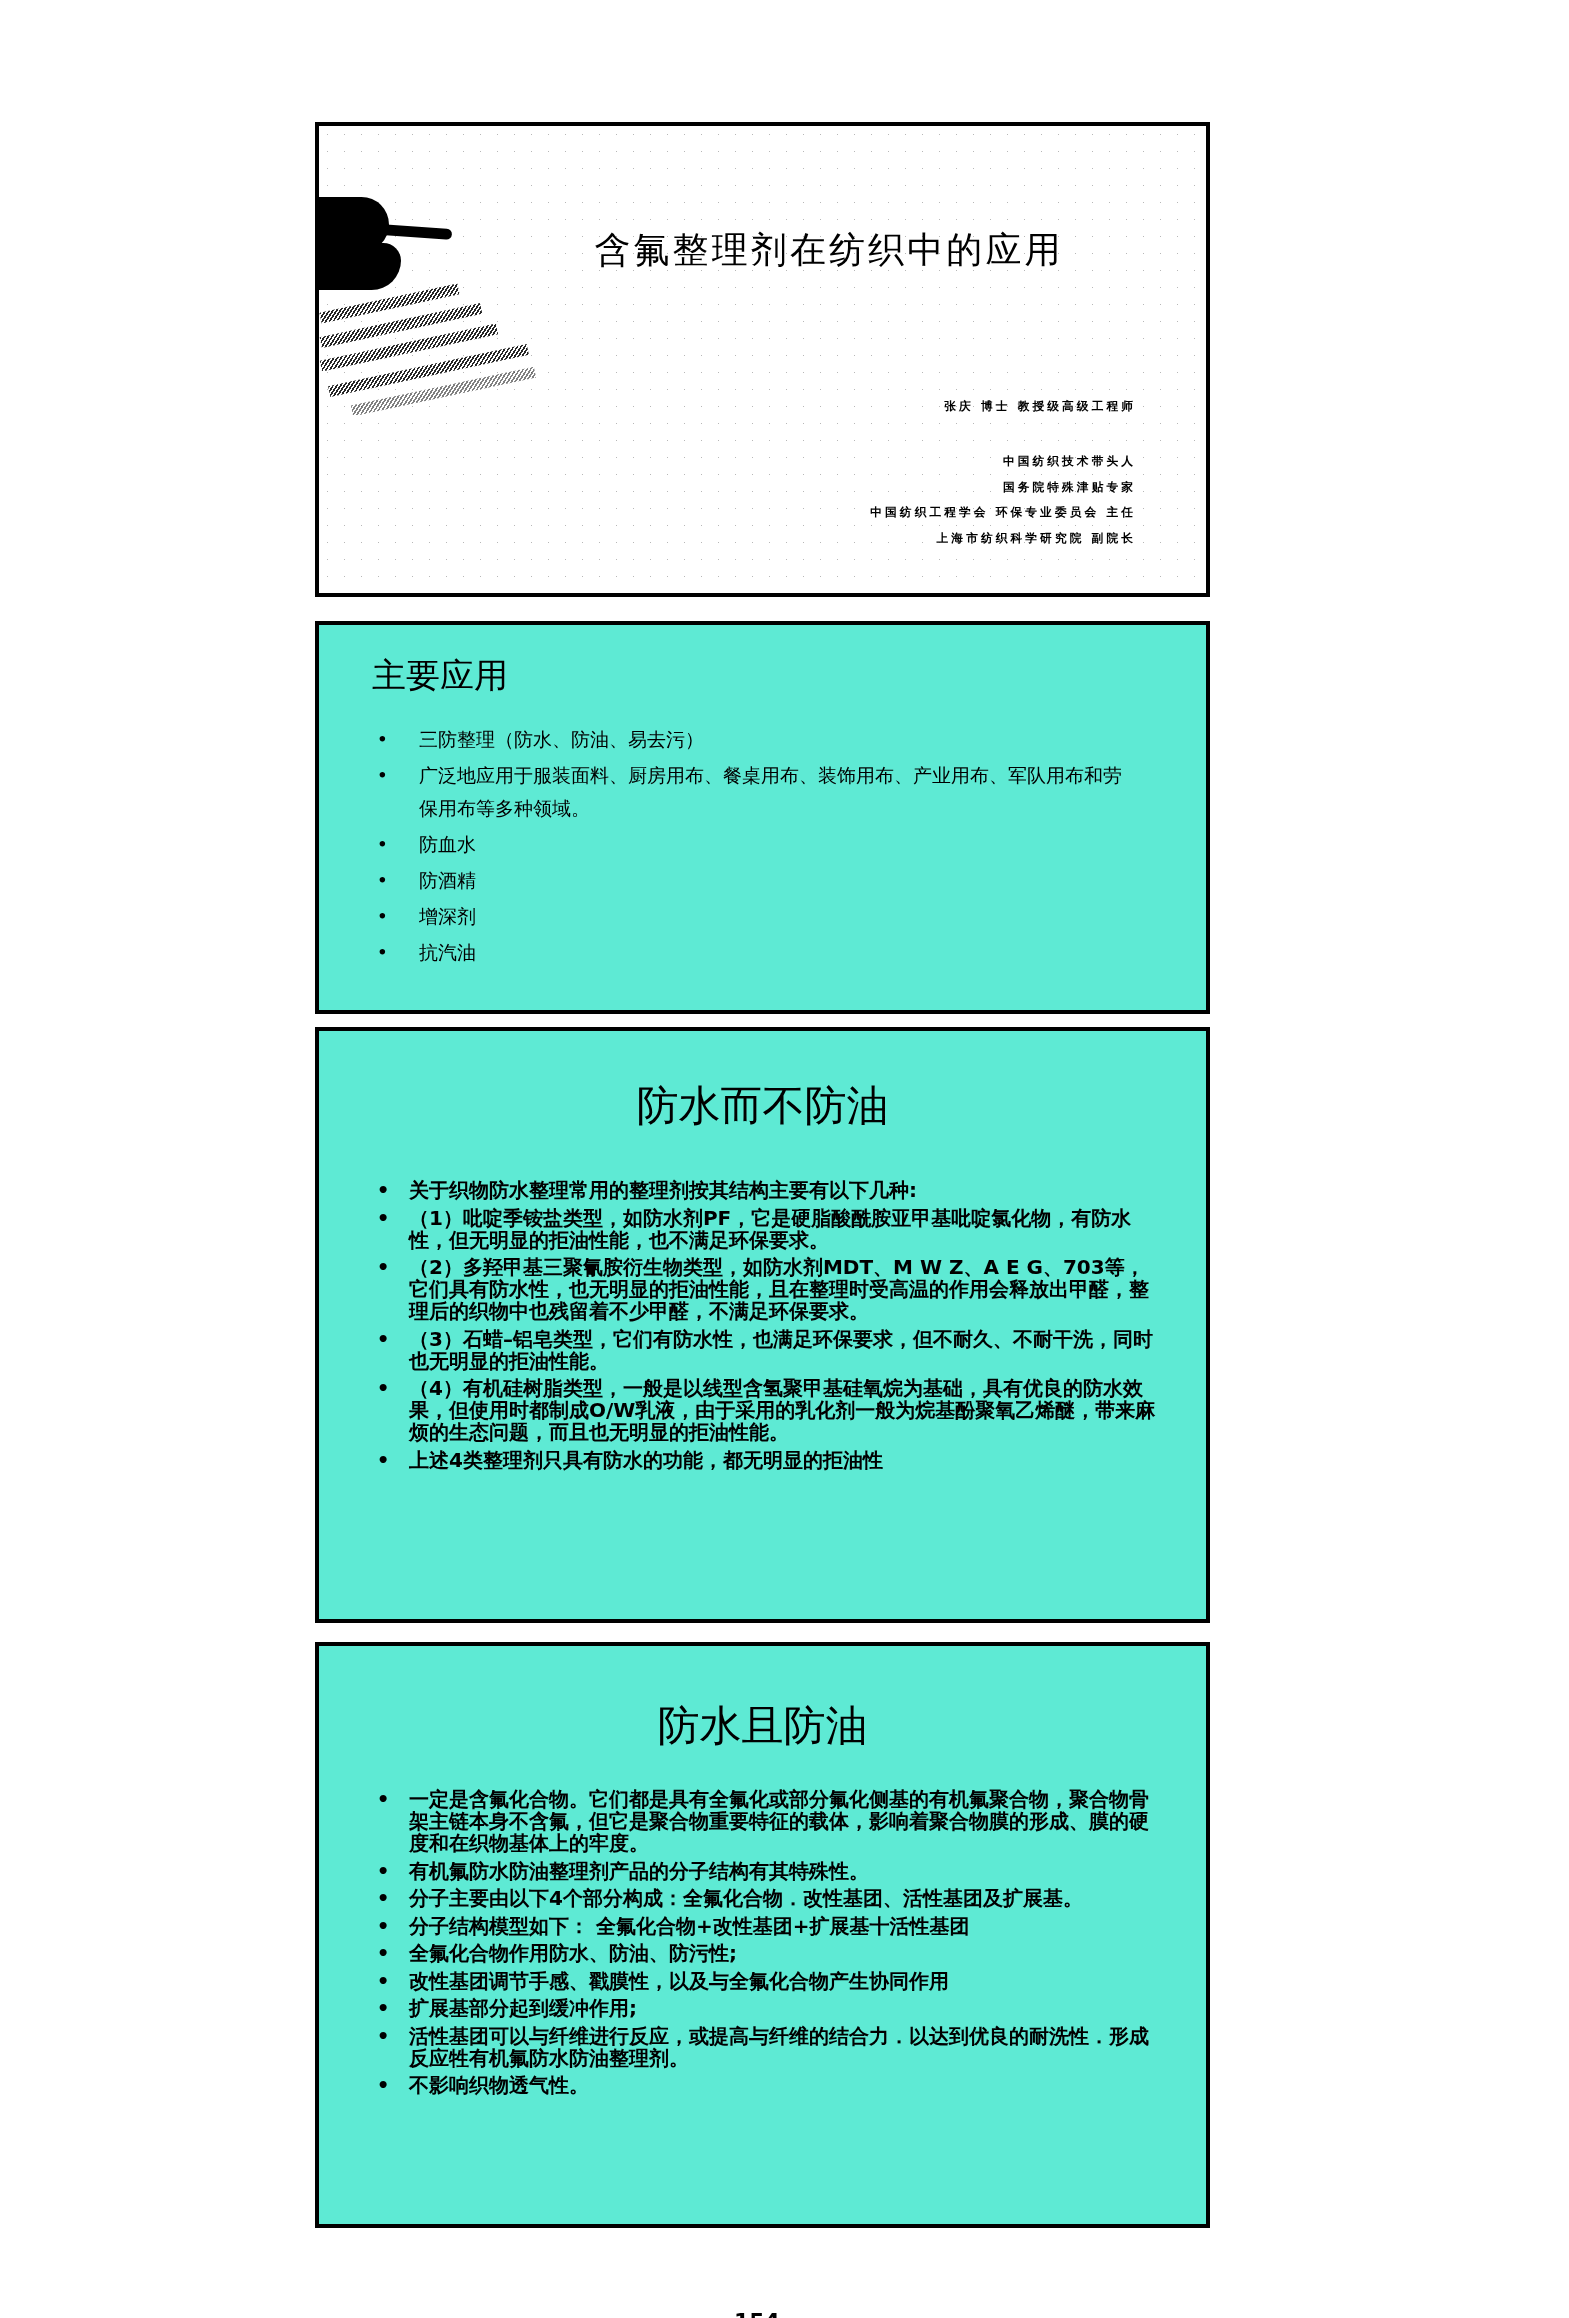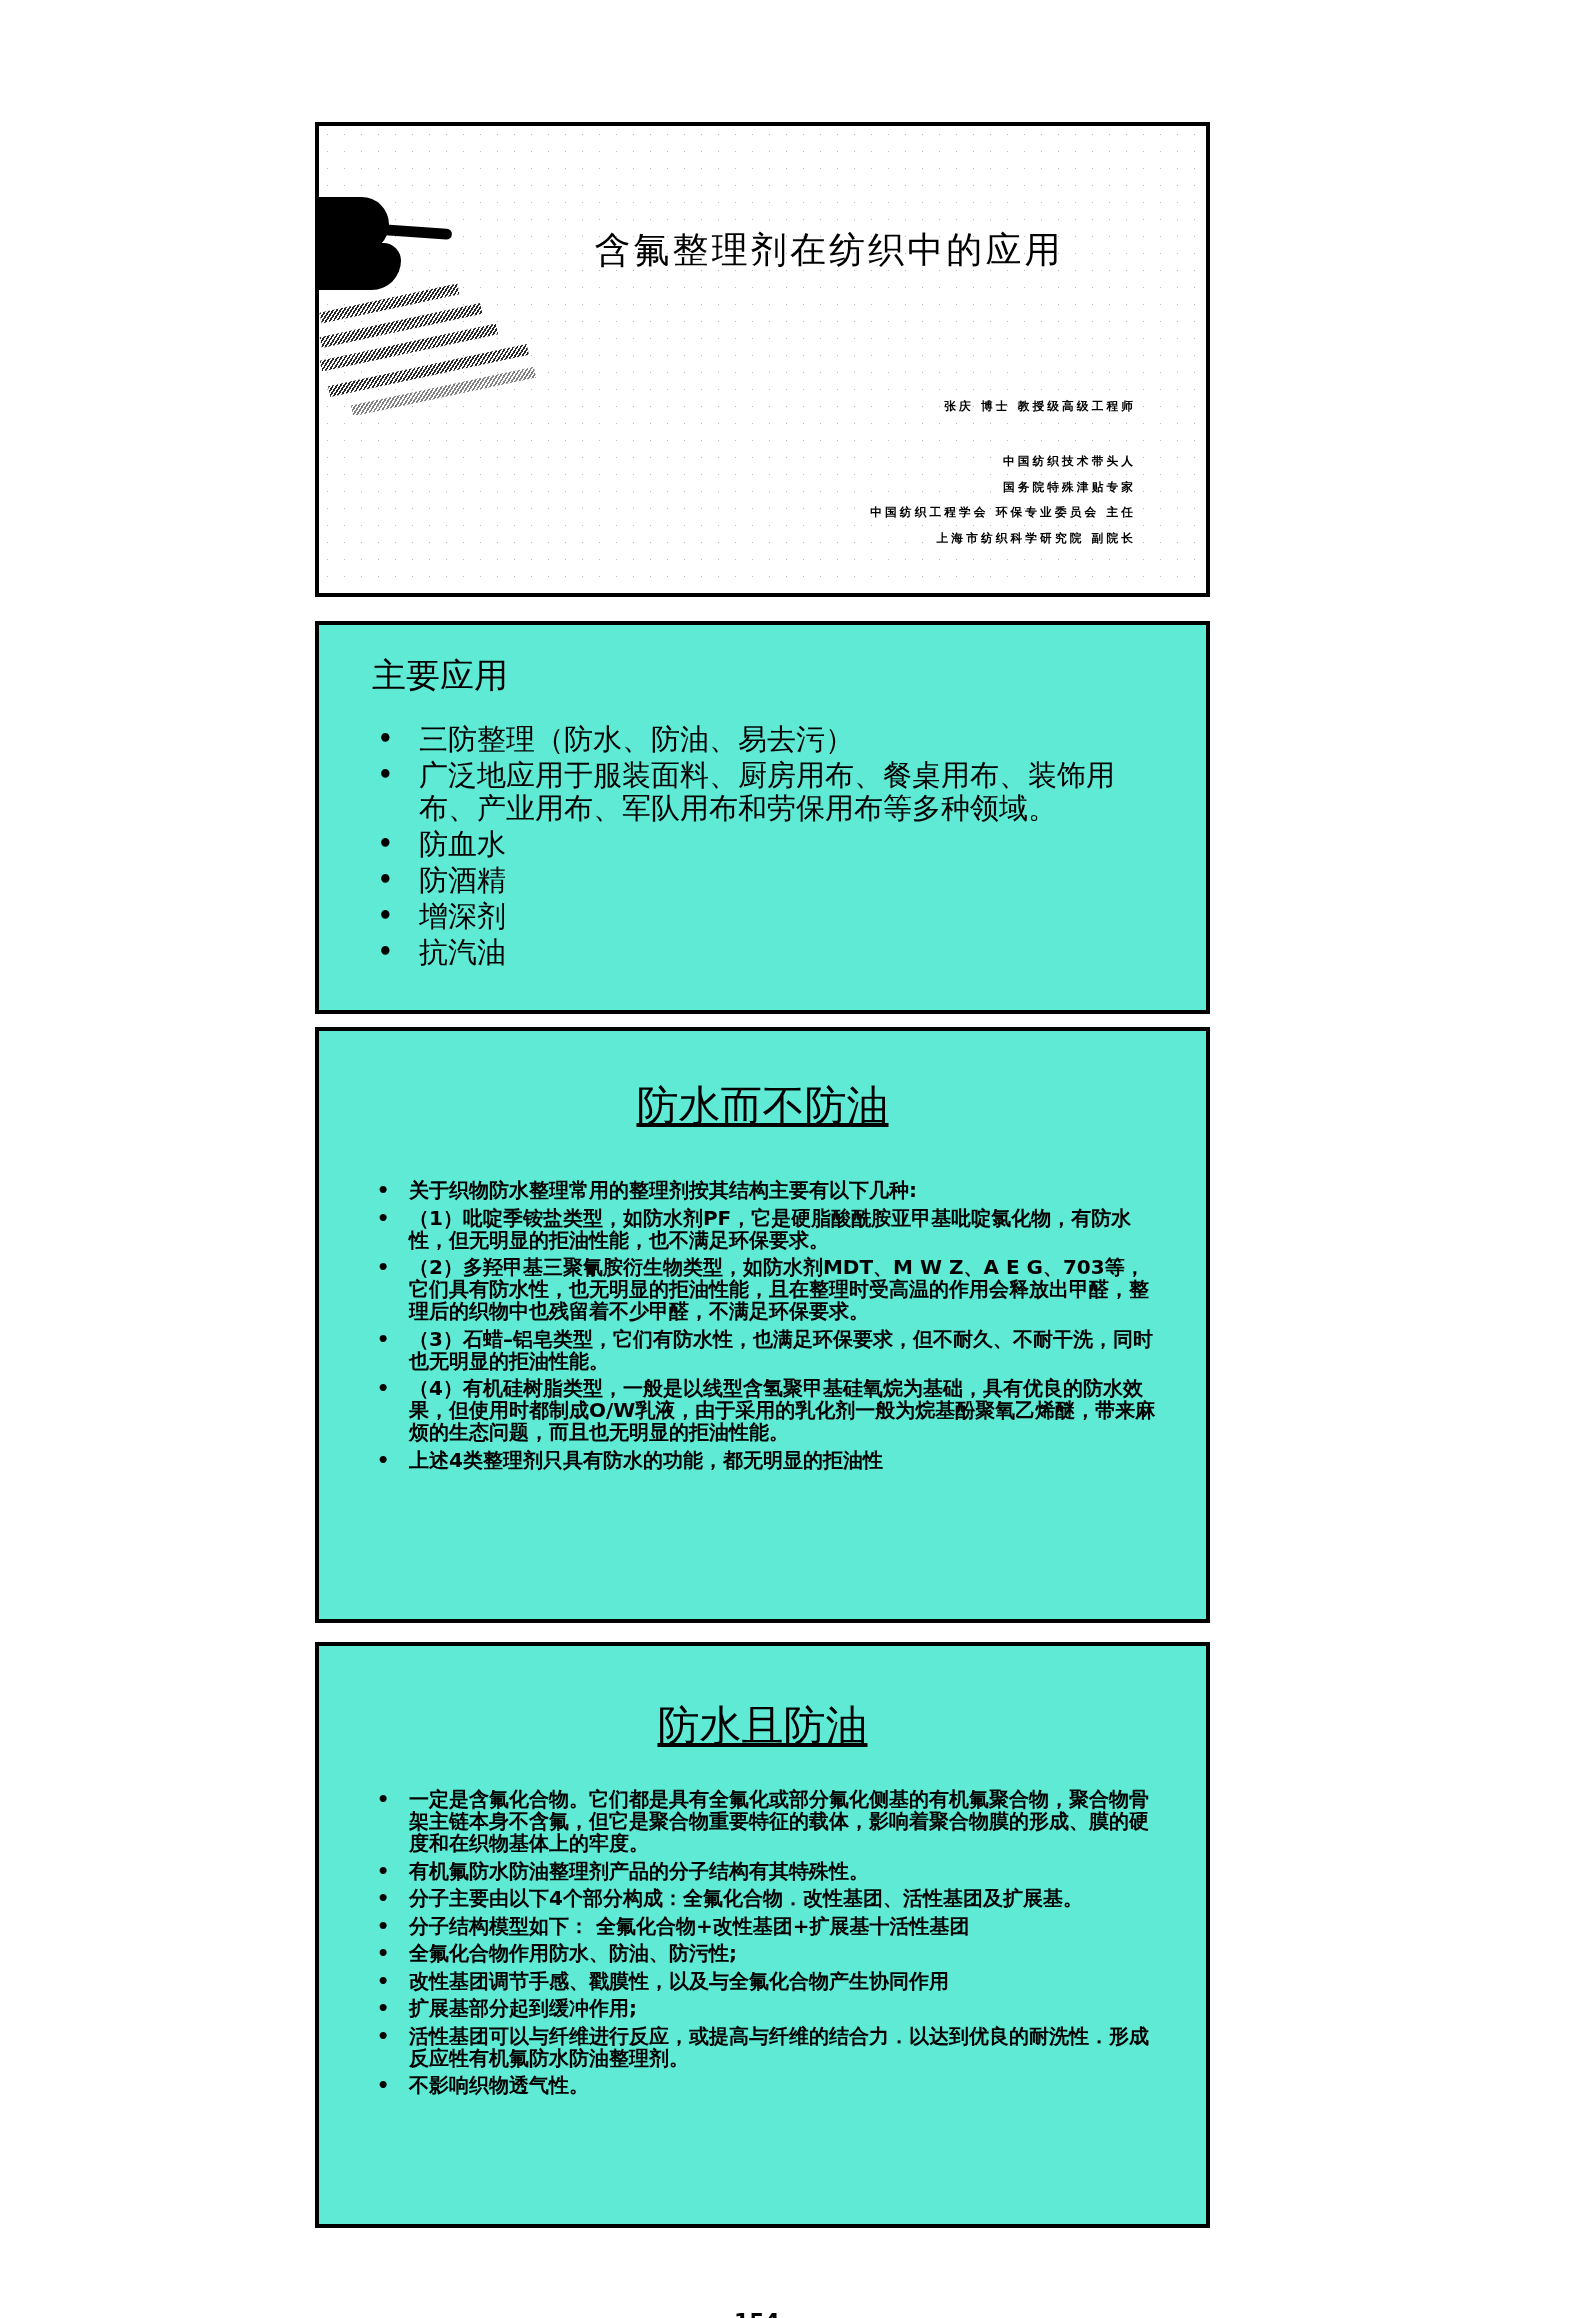--- a/index.html
+++ b/index.html
@@ -23,26 +23,26 @@
 
   .s1-title { position: absolute; left: 180px; right: 47px; top: 100px; text-align: center;
     font-size: 36px; font-weight: normal; letter-spacing: 3.1px; }
   .s1-author { position: absolute; right: 70px; text-align: right; font-weight: bold;
     font-size: 11.7px; letter-spacing: 3.1px; }
 
   .s2-title { position: absolute; left: 53px; top: 28px; font-size: 34px; font-family: "DejaVu Serif", "Liberation Serif", serif; }
   .bullets { position: absolute; list-style: none; margin: 0; padding: 0; }
   .bullets li { position: relative; padding-left: 47px; }
   .bullets li::before { content: "•"; position: absolute; left: 4.7px; top: 0; }
-  #slide2 .bullets { left: 53px; top: 98px; width: 765px; font-size: 29px; line-height: 33px;
+  #slide2 .bullets { left: 53px; top: 98px; width: 765px; font-size: 19px; line-height: 33px;
     font-family: "DejaVu Serif", "Liberation Serif", serif; }
   #slide2 .bullets li { margin-bottom: 3.1px; }
 
   .center-title { position: absolute; left: 0; right: 0; text-align: center; font-size: 42px;
-    font-family: "DejaVu Sans", "Liberation Sans", sans-serif; text-decoration: underline; }
+    font-family: "DejaVu Sans", "Liberation Sans", sans-serif; }
   #slide3 .center-title { top: 47px; }
   #slide4 .center-title { top: 52px; }
 
   .dense { left: 53px; width: 788px; font-size: 20px; line-height: 22px; font-weight: bold; }
   .dense li { padding-left: 37px; margin-bottom: 5.5px; }
   #slide3 .dense { top: 148px; }
   #slide4 .dense { top: 142px; }
 
   .page-number { position: absolute; left: 734px; top: 2309px; font-size: 22px; font-weight: bold; }
 </style>

